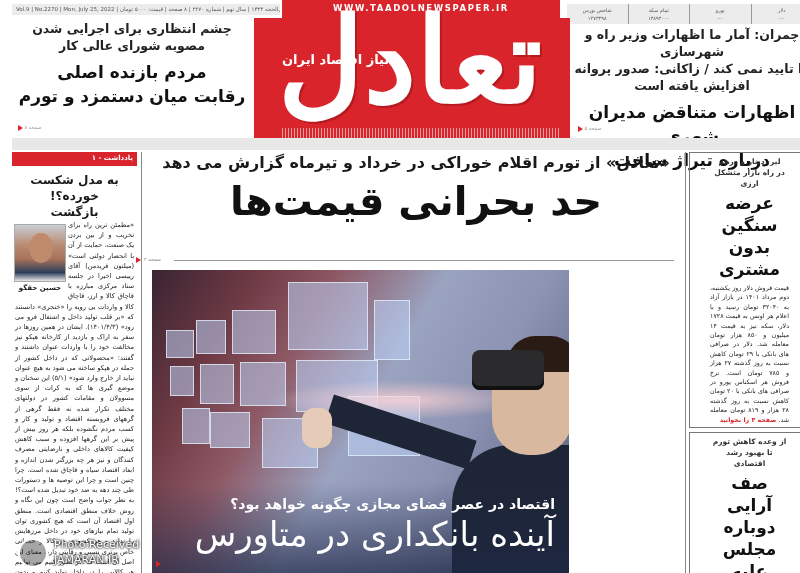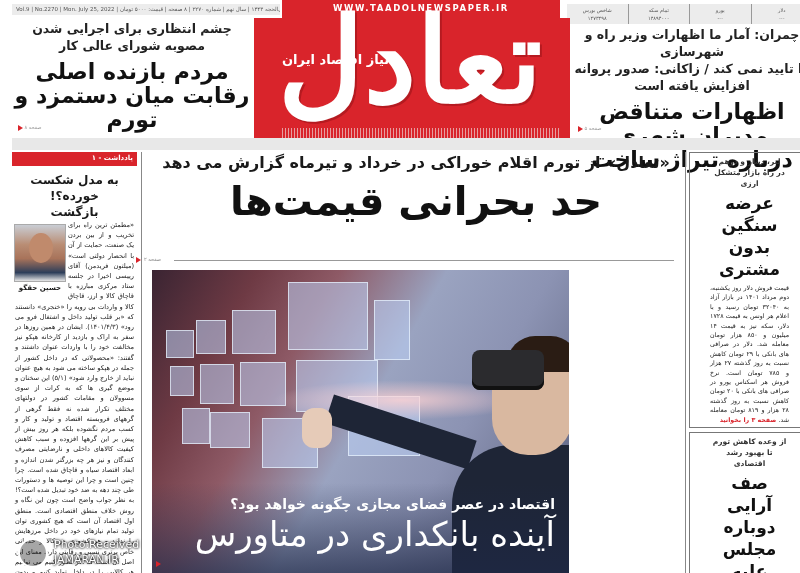--- a/index.html
+++ b/index.html
@@ -23,21 +23,21 @@
   .masthead .slogan { position: absolute; top: 52px; left: 0; color: #fff; font-size: 13px; font-weight: bold; direction: rtl; }
   .masthead .ruler { position: absolute; bottom: 0; left: 0; width: 100%; height: 10px; background: repeating-linear-gradient(90deg, #eee 0 1px, #d9242b 1px 3px); opacity: 0.6; }
 
   .red-bar-left { position: absolute; left: 242px; top: 18px; width: 28px; height: 120px; background: #d9242b; }
   .red-bar-right { position: absolute; left: 548px; top: 18px; width: 10px; height: 120px; background: #d9242b; }
 
   
   .top-left-news { position: absolute; left: 0; top: 20px; width: 240px; height: 115px; direction: rtl; text-align: center; }
   .top-right-news { position: absolute; left: 560px; top: 26px; width: 240px; height: 110px; direction: rtl; text-align: center; }
   .kicker { font-size: 12.5px; font-weight: bold; line-height: 17px; color: #222; }
-  .side-headline { font-size: 22px; font-weight: bold; line-height: 24px; color: #111; margin-top: 6px; }
+  .side-headline { font-size: 17px; font-weight: bold; line-height: 24px; color: #111; margin-top: 6px; }
   .page-ref { position: absolute; bottom: 4px; font-size: 5px; color: #999; direction: ltr; }
   .page-ref .tri { display: inline-block; width: 0; height: 0; border-top: 3px solid transparent; border-bottom: 3px solid transparent; border-left: 5px solid #d9242b; vertical-align: middle; margin-left: 2px; }
   .top-left-news .page-ref { left: 4px; }
   .top-right-news .page-ref { left: 4px; }
 
   .grey-band { position: absolute; left: 0; top: 138px; width: 800px; height: 12px; background: #e8e8e8; }
 
   
   .left-col { position: absolute; left: 0; top: 152px; width: 125px; height: 421px; direction: rtl; overflow: hidden; }
   .col-label { background: #d9242b; color: #fff; font-size: 7px; font-weight: bold; padding: 2px 4px; height: 14px; line-height: 8px; }

